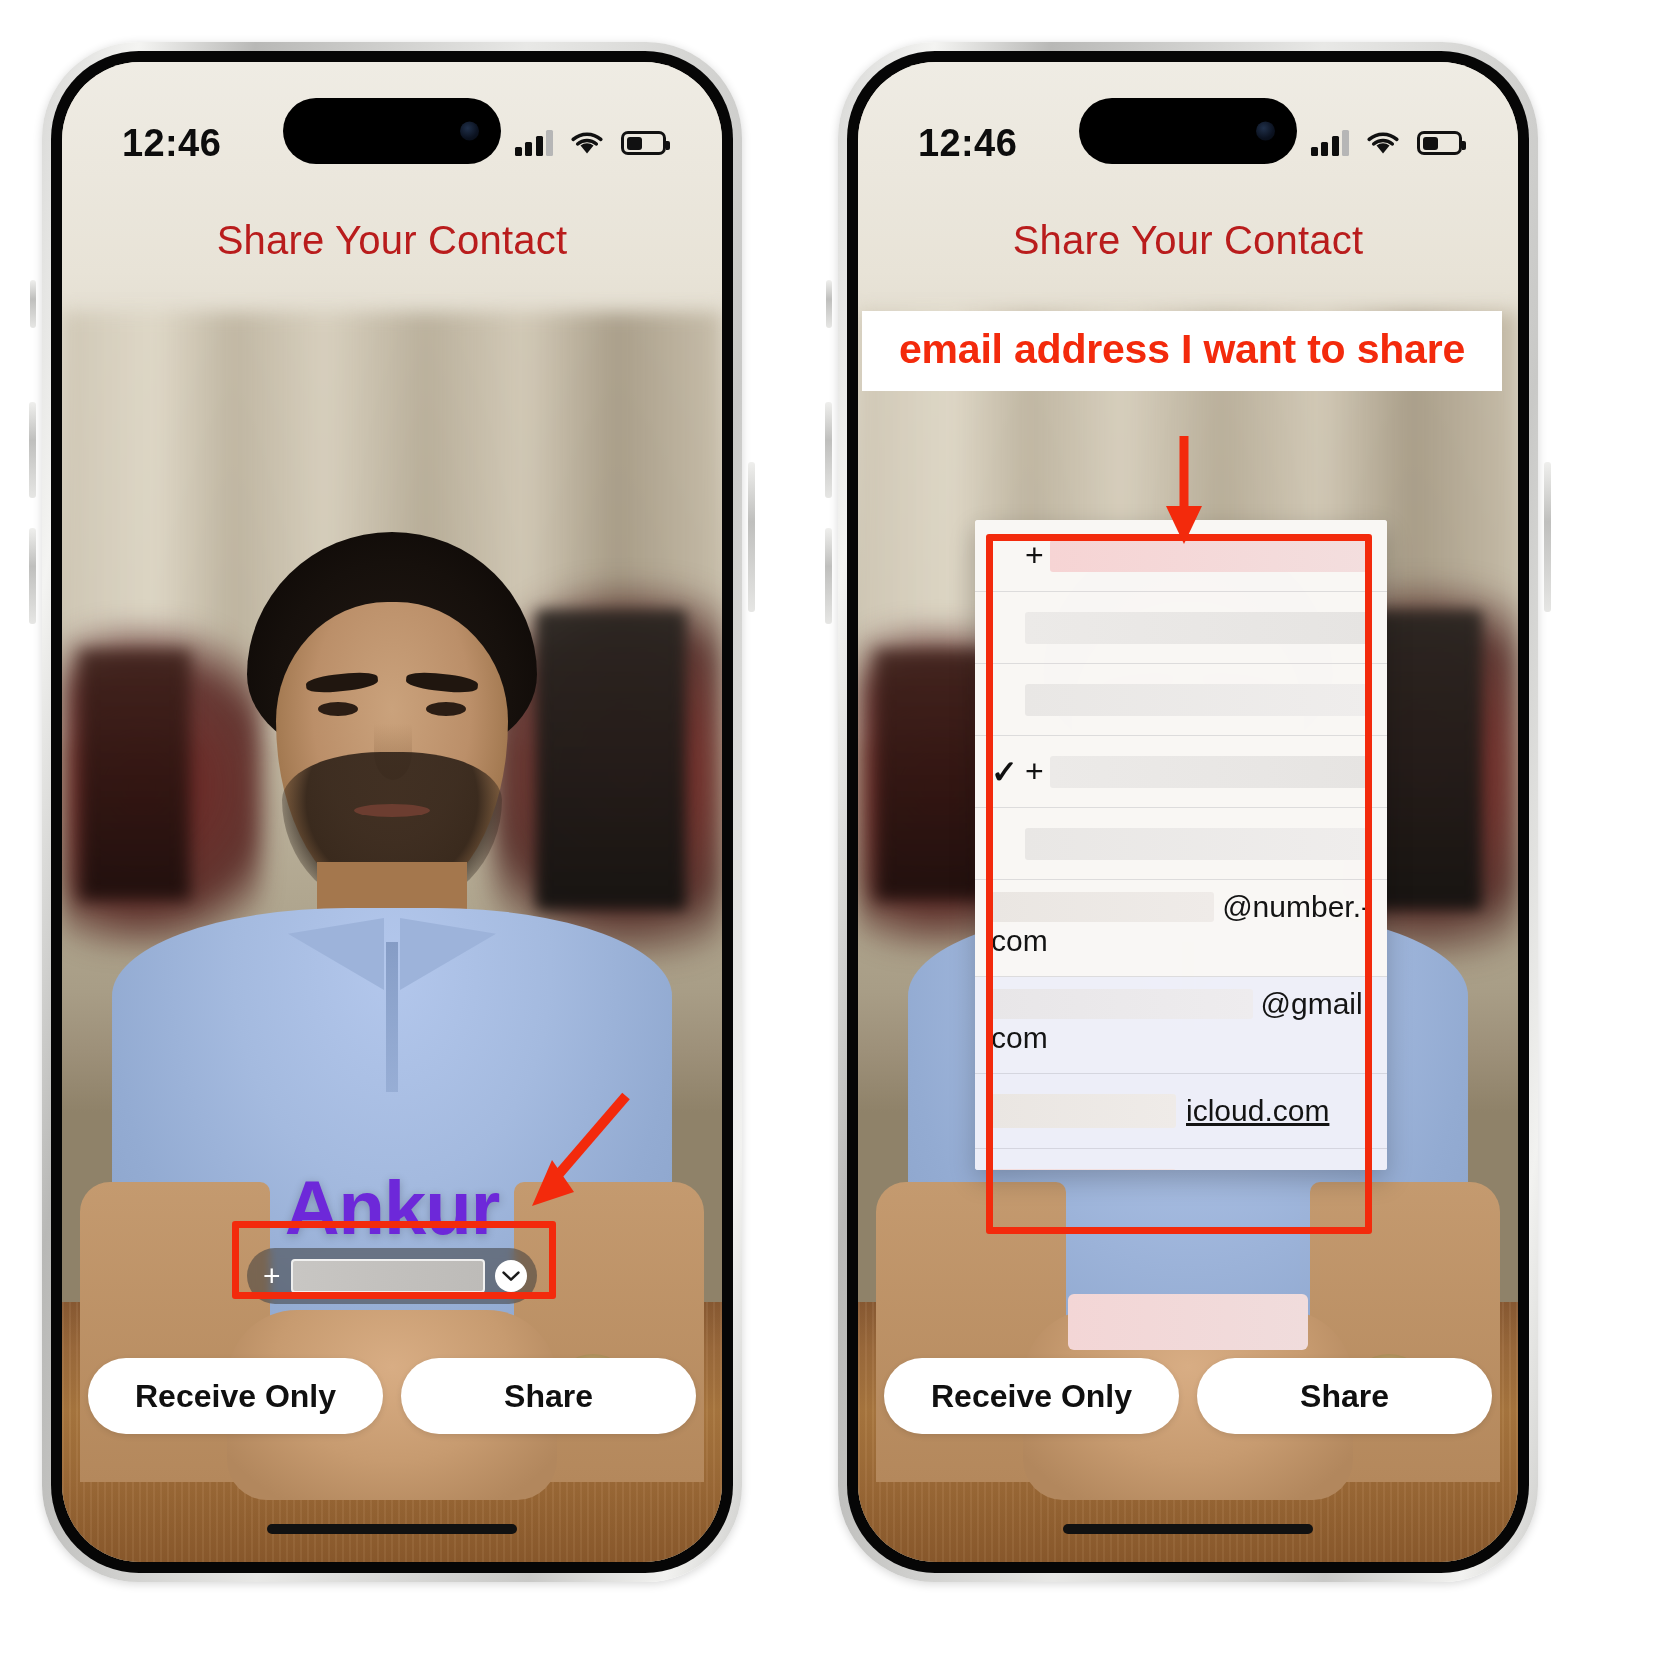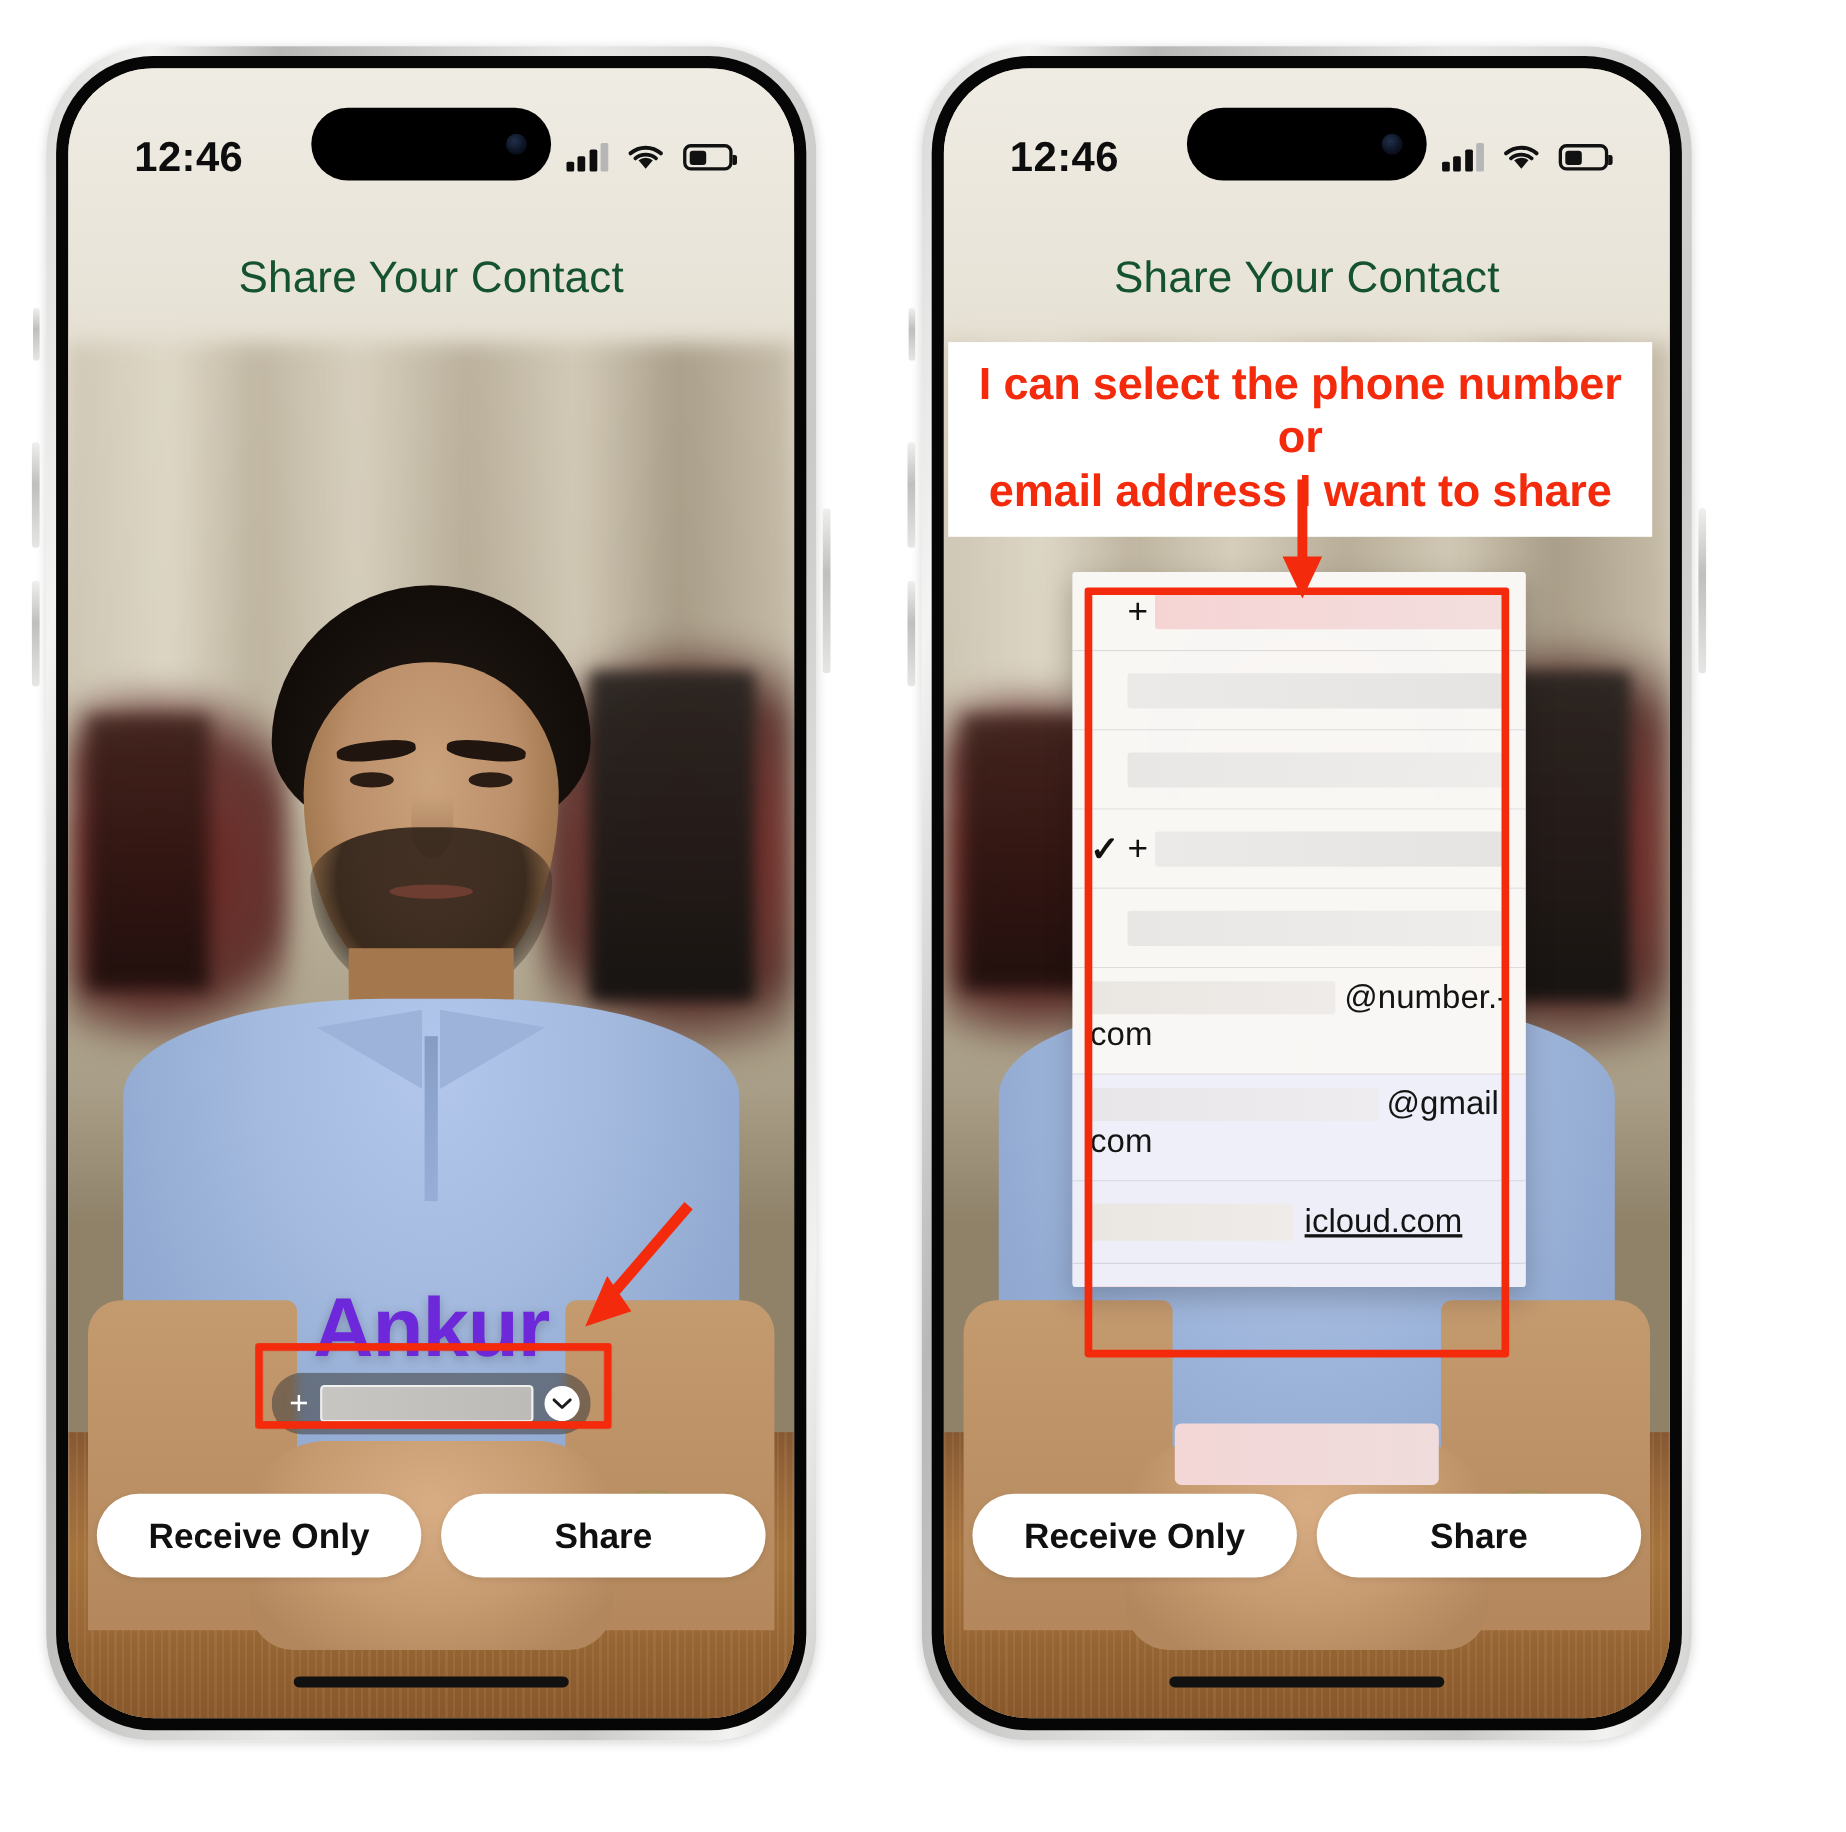--- a/index.html
+++ b/index.html
@@ -241,23 +241,23 @@
     z-index: 7;
   }
   .island::after {
     content:""; position:absolute; right: 22px; top: 50%; transform: translateY(-50%);
     width: 19px; height: 19px; border-radius: 50%;
     background: radial-gradient(circle at 40% 35%, #20304a 0%, #0b1220 60%, #060a12 100%);
   }
 
   
   .share-title {
-    position: absolute; top: 168px; left: 0; right: 0;
+    position: absolute; top: 156px; left: 0; right: 0;
     text-align: center;
-    font-size: 40px; font-weight: 500; color: #14532d;
+    font-size: 40px; font-weight: 500; color: #b91c1c;
     z-index: 5;
     letter-spacing: .2px;
   }
 
   .name-label {
     position: absolute; left: 0; right: 0; top: 1102px;
     text-align: center;
     font-size: 76px; font-weight: 800; color: #6d28d9;
     letter-spacing: -1px;
     text-shadow: 0 2px 10px rgba(0,0,0,.22);
@@ -631,21 +631,20 @@
 
         <div class="home-indicator"></div>
       </div>
     </div>
   </div>
 
   <div class="ann-box ann-box--chip"></div>
   <div class="ann-box ann-box--drop"></div>
 
   <div class="ann-banner">
-    <p>I can select the phone number or</p>
     <p>email address I want to share</p>
   </div>
 
   <svg class="ann-arrow-down" viewBox="0 0 44 112">
     <path d="M22 2 L22 78" stroke="#f32a0c" stroke-width="9" stroke-linecap="butt"></path>
     <path d="M4 72 L22 110 L40 72 Z" fill="#f32a0c"></path>
   </svg>
 
   <svg class="ann-arrow-diag" viewBox="0 0 120 126">
     <path d="M108 6 L34 92" stroke="#f32a0c" stroke-width="10" stroke-linecap="butt"></path>

